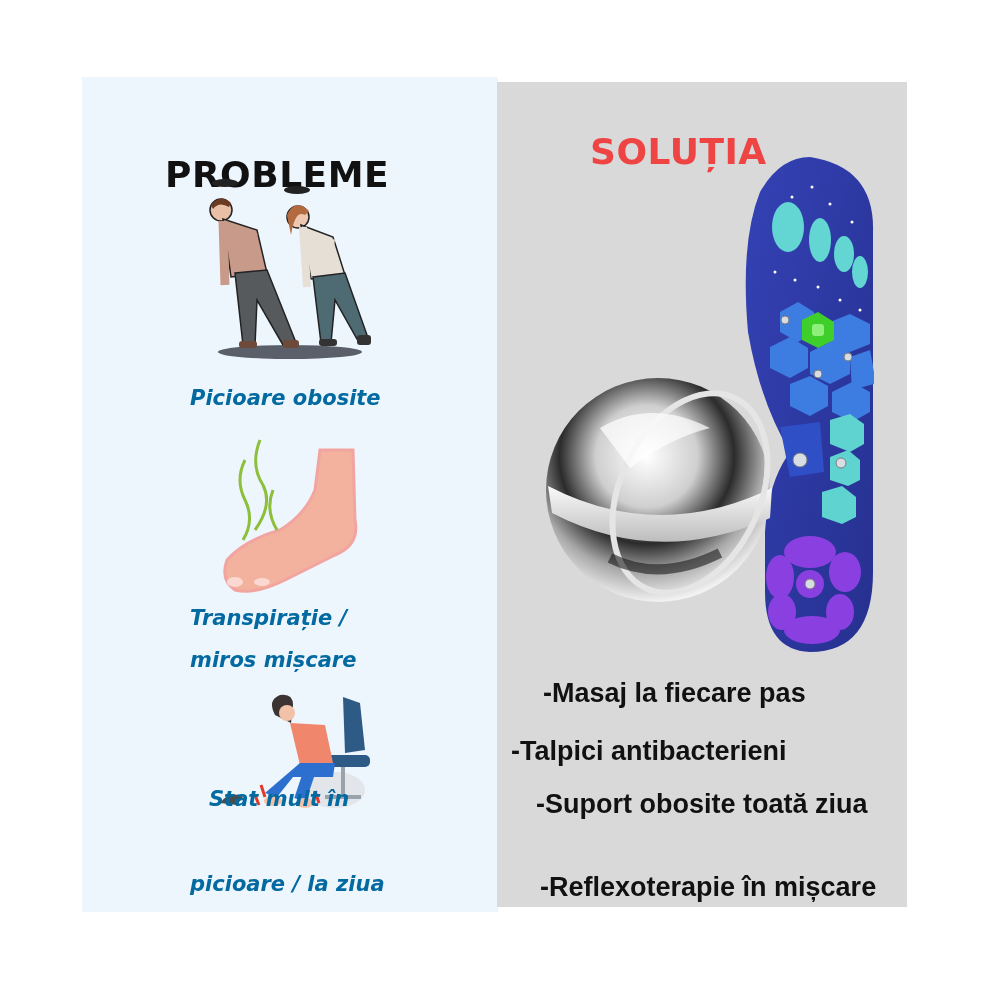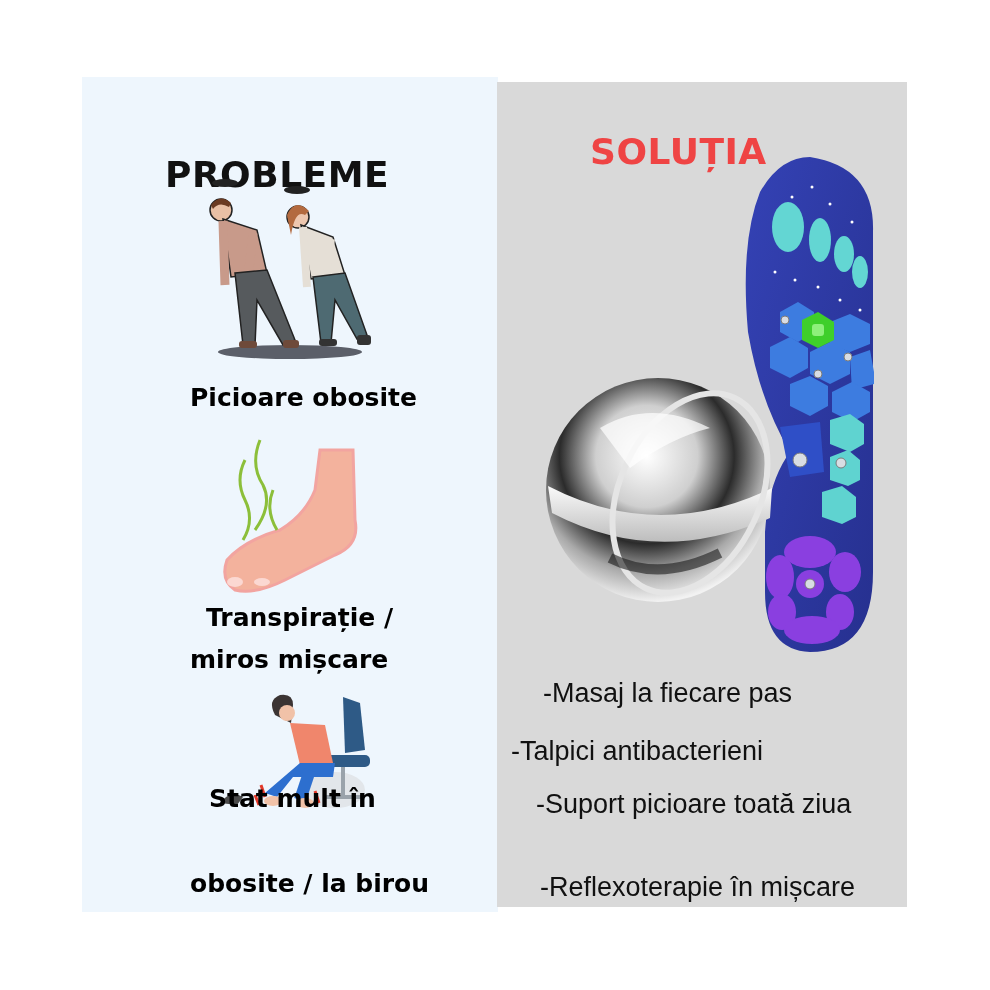--- a/index.html
+++ b/index.html
@@ -2,22 +2,22 @@
 <html><head>
 <meta charset="utf-8">
 <style>
   html,body{margin:0;padding:0;}
   body{width:990px;height:990px;background:#ffffff;position:relative;overflow:hidden;font-family:"DejaVu Sans","Liberation Sans",sans-serif;}
   .panel-left{position:absolute;left:82px;top:77px;width:416px;height:835px;background:#eef6fd;}
   .panel-right{position:absolute;left:497px;top:82px;width:410px;height:825px;background:#d9d9d9;}
   .title{position:absolute;font-weight:bold;font-size:36px;letter-spacing:0.5px;}
   .t-left{left:165px;top:131px;color:#111111;margin-top:23px;}
   .t-right{left:590px;top:131px;color:#ef4444;}
-  .label{position:absolute;font-weight:bold;color:#000000;font-size:25px;line-height:40px;}
-  .bullet{position:absolute;font-weight:normal;color:#111111;font-size:25px;line-height:34px;white-space:nowrap;font-family:"Liberation Sans","DejaVu Sans",sans-serif;font-size:27px;}
+  .label{position:absolute;font-weight:bold;color:#0369a1;font-size:21px;line-height:40px;font-style:italic;}
+  .bullet{position:absolute;font-weight:bold;color:#111111;font-size:25px;line-height:34px;white-space:nowrap;font-family:"Liberation Sans","DejaVu Sans",sans-serif;font-size:27px;}
   .illus{position:absolute;}
 </style>
 </head>
 <body>
 
 <div class="panel-left"></div>
 <div class="panel-right"></div>
 
 <div class="title t-left">PROBLEME</div>
 <div class="title t-right">SOLUȚIA</div>
@@ -50,41 +50,41 @@
 
 <svg class="illus" style="left:215px;top:430px" width="160" height="170" viewBox="0 0 160 170">
   <path d="M105 20 L138 20 L140 90 Q145 115 120 125 L70 150 Q40 165 20 160 Q5 150 12 130 Q30 110 65 100 Q90 85 100 60 Z" fill="#f3b29d" stroke="#f2a4a0" stroke-width="3"></path>
   <ellipse cx="20" cy="152" rx="8" ry="5" fill="#fbd8d2"></ellipse>
   <ellipse cx="47" cy="152" rx="8" ry="4" fill="#fbd8d2"></ellipse>
   <path d="M30 30 Q20 50 30 70 Q40 90 28 110" stroke="#8cbf3a" stroke-width="3" fill="none"></path>
   <path d="M45 10 Q35 35 48 55 Q58 75 40 100" stroke="#8cbf3a" stroke-width="3" fill="none"></path>
   <path d="M58 60 Q50 80 62 100" stroke="#8cbf3a" stroke-width="3" fill="none"></path>
 </svg>
 
-<div class="label" style="left:206px;top:598px;">Transpirație /</div>
+<div class="label" style="left:190px;top:598px;">Transpirație /</div>
 <div class="label" style="left:190px;top:640px;">miros mișcare</div>
 
 <svg class="illus" style="left:215px;top:685px" width="160" height="130" viewBox="0 0 160 130">
   <ellipse cx="120" cy="105" rx="30" ry="18" fill="#e2e6ea"></ellipse>
   <path d="M128 12 L145 18 L150 65 L130 68 Z" fill="#2e5a86"></path>
   <rect x="105" y="70" width="50" height="12" rx="5" fill="#2e5a86"></rect>
   <path d="M128 82 L128 110 M110 112 L146 112" stroke="#9aa3ab" stroke-width="4"></path>
   <path d="M60 30 Q52 15 65 10 Q78 8 78 20 L76 38 Z" fill="#3b3433"></path>
   <circle cx="72" cy="28" r="8" fill="#f1c2a8"></circle>
   <path d="M75 38 L110 40 L118 78 L85 80 Z" fill="#f0866c"></path>
   <path d="M85 78 L120 78 L118 92 L78 92 L62 112 L50 108 Z" fill="#2d6fcf"></path>
   <path d="M95 85 L85 115" stroke="#2d6fcf" stroke-width="12"></path>
   <ellipse cx="58" cy="116" rx="9" ry="5" fill="#f1c2a8"></ellipse>
   <ellipse cx="90" cy="118" rx="9" ry="5" fill="#f1c2a8"></ellipse>
   <path d="M46 100 L50 112 M100 106 L104 118 M40 110 L44 120" stroke="#e23a2a" stroke-width="3"></path>
   <path d="M5 118 Q15 105 28 112 L22 120 Z" fill="#4b4b4b"></path>
 </svg>
 
 <div class="label" style="left:190px;top:779px;margin-left:19px;">Stat mult în</div>
-<div class="label" style="left:190px;top:864px;">obosite / la birou</div>
+<div class="label" style="left:190px;top:864px;">picioare / la ziua</div>
 
 <svg class="illus" style="left:740px;top:152px" width="140" height="505" viewBox="0 0 140 505">
   <defs>
     <linearGradient id="ins" x1="0" y1="0" x2="1" y2="1">
       <stop offset="0" stop-color="#3442b5"></stop>
         <stop offset="1" stop-color="#26308f"></stop>
     </linearGradient>
   </defs>
   <path d="M70 5 Q135 15 133 80 L133 420 Q133 500 70 500 Q25 498 25 440 L25 380 Q28 330 50 300 Q20 250 8 180 Q0 90 20 40 Q40 5 70 5 Z" fill="url(#ins)"></path>
   <ellipse cx="48" cy="75" rx="16" ry="25" fill="#63d6d3"></ellipse>
@@ -154,14 +154,14 @@
   </defs>
   <ellipse cx="118" cy="122" rx="112" ry="112" fill="url(#chrome)"></ellipse>
   <path d="M8 118 Q118 175 232 120 L230 150 Q118 200 12 145 Z" fill="url(#band)"></path>
   <ellipse cx="150" cy="125" rx="70" ry="105" fill="none" stroke="#e5e5e5" stroke-width="6" transform="rotate(25 150 125)"></ellipse>
   <path d="M60 60 Q110 30 170 60 Q130 70 90 100 Z" fill="#ffffff" opacity="0.7"></path>
   <path d="M70 190 Q120 215 180 185" stroke="#1a1a1a" stroke-width="10" fill="none" opacity="0.6"></path>
 </svg>
 
 <div class="bullet" style="left:543px;top:676px;">-Masaj la fiecare pas</div>
 <div class="bullet" style="left:511px;top:734px;">-Talpici antibacterieni</div>
-<div class="bullet" style="left:536px;top:787px;">-Suport picioare toată ziua</div>
+<div class="bullet" style="left:536px;top:787px;">-Suport obosite toată ziua</div>
 <div class="bullet" style="left:540px;top:838px;margin-top:32px;">-Reflexoterapie în mișcare</div>
 
 </body></html>

